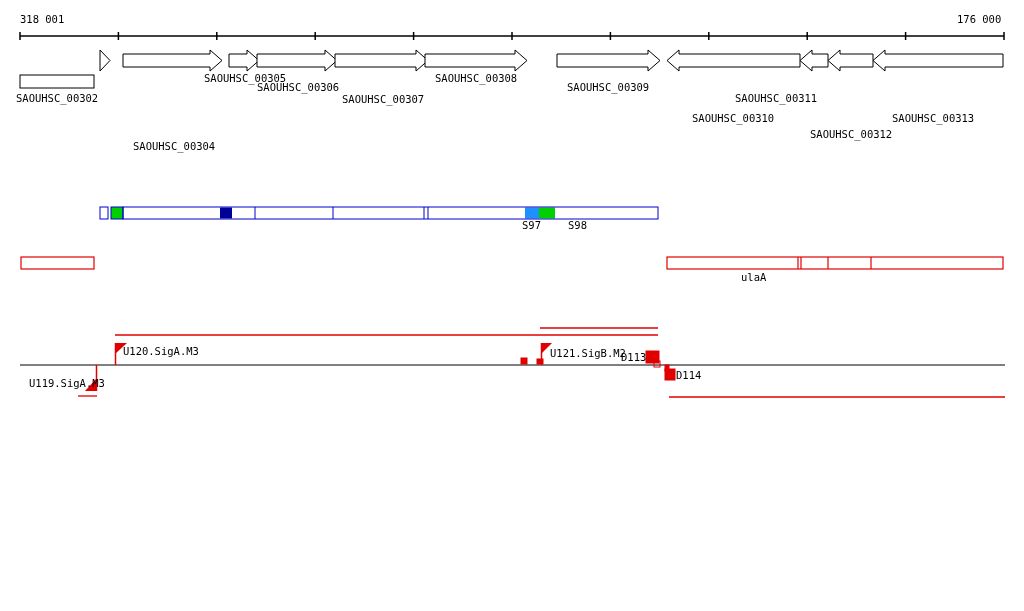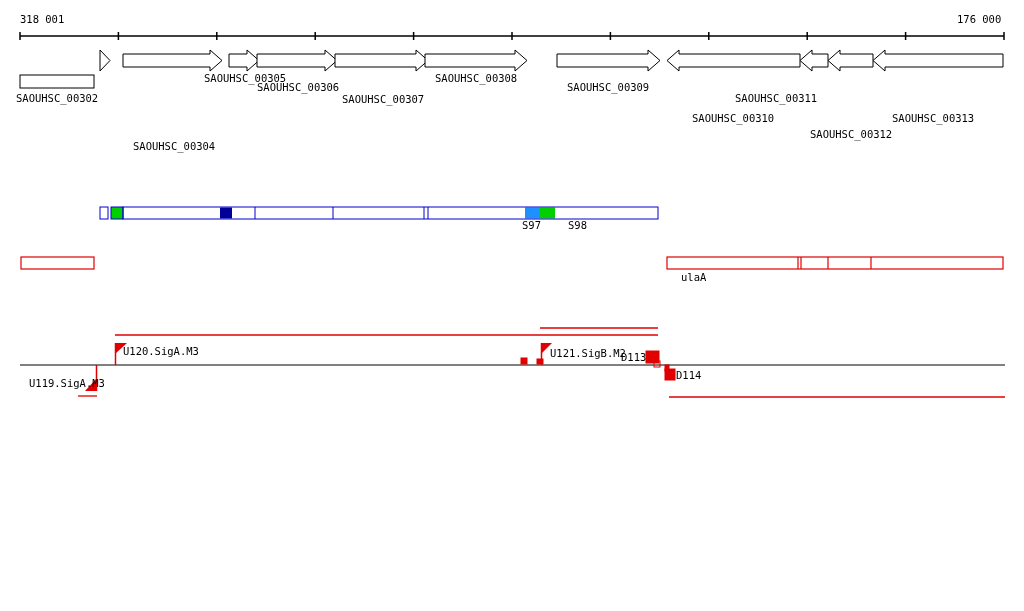--- a/index.html
+++ b/index.html
@@ -145,20 +145,20 @@
       <div class="lbl" style="left: 257px; top: 81px;">SAOUHSC_00306</div>
       <div class="lbl" style="left: 342px; top: 93px;">SAOUHSC_00307</div>
       <div class="lbl" style="left: 435px; top: 72px; text-align: center;">SAOUHSC_00308</div>
       <div class="lbl" style="left: 567px; top: 81px;">SAOUHSC_00309</div>
       <div class="lbl" style="left: 692px; top: 112px;">SAOUHSC_00310</div>
       <div class="lbl" style="left: 735px; top: 92px;">SAOUHSC_00311</div>
       <div class="lbl" style="left: 810px; top: 120px; margin-top: 8px;">SAOUHSC_00312</div>
       <div class="lbl" style="left: 892px; top: 112px;">SAOUHSC_00313</div>
       <div class="lbl" style="left: 522px; top: 219px;">S97</div>
       <div class="lbl" style="left: 536px; top: 219px; margin-left: 32px;">S98</div>
-      <div class="lbl" style="left: 681px; top: 271px;">ulaA</div>
+      <div class="lbl" style="left: 741px; top: 271px;">ulaA</div>
       <div class="lbl" style="left: 123px; top: 345px;">U120.SigA.M3</div>
       <div class="lbl" style="left: 550px; top: 347px;">U121.SigB.M2</div>
       <div class="lbl" style="left: 29px; top: 377px;">U119.SigA.M3</div>
       <div class="lbl" style="left: 621px; top: 351px;">D113</div>
       <div class="lbl" style="left: 676px; top: 369px;">D114</div>
     </div>
 </div>
 
 </body></html>

